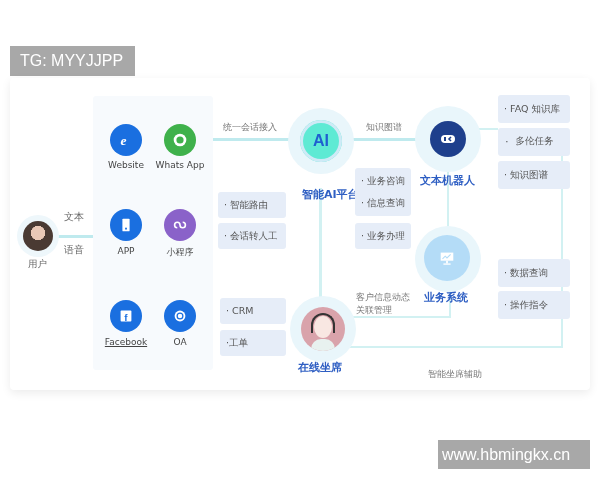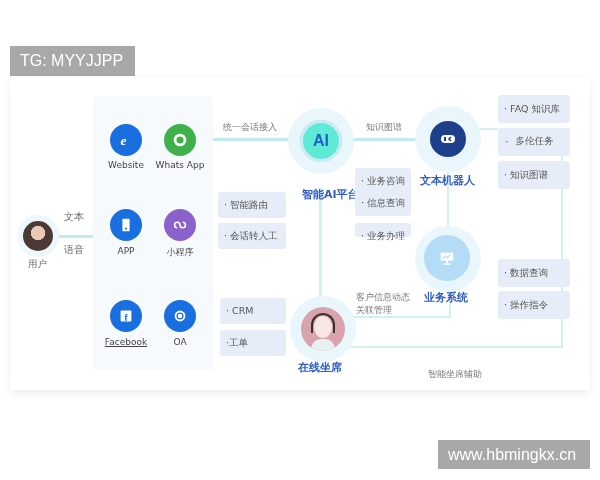--- a/index.html
+++ b/index.html
@@ -1,21 +1,21 @@
 <!DOCTYPE html>
 <html><head>
 <meta charset="utf-8">
 <style>
   * { box-sizing: border-box; margin: 0; padding: 0; }
   html, body { width: 600px; height: 480px; background: #ffffff; overflow: hidden; }
   body { position: relative; font-family: "DejaVu Sans", "Liberation Sans", sans-serif; color: #555; }
 
   .wm { position: absolute; background: #a8a8a8; color: #fff; font-family: "Liberation Sans", sans-serif; }
   .wm-top { left: 10px; top: 10px; width: 125px; height: 30px; font-size: 16px; line-height: 30px; padding-left: 10px; margin-top: 36px; }
-  .wm-bottom { left: 438px; top: 440px; width: 152px; height: 29px; font-size: 16px; line-height: 29px; padding-left: 10px; }
+  .wm-bottom { left: 438px; top: 440px; width: 152px; height: 29px; font-size: 16px; line-height: 29px; padding-left: 4px; }
 
   .card { position: absolute; left: 10px; top: 78px; width: 580px; height: 312px; background: #fff; border-radius: 4px; box-shadow: 0 3px 10px rgba(0,0,0,0.08); }
 
   .abs { position: absolute; }
   .line { position: absolute; background: #d2f1f2; }
   .line.strong { background: #bfeaee; }
 
   .channel-panel { position: absolute; left: 83px; top: 18px; width: 120px; height: 274px; background: #f7fafd; border-radius: 3px; }
 
   .icon-circle { position: absolute; width: 32px; height: 32px; border-radius: 50%; display: flex; align-items: center; justify-content: center; }
@@ -114,21 +114,21 @@
   <div class="abs" style="left:290px;top:42px;width:42px;height:42px;border-radius:50%;background:#5eead4;box-shadow:0 0 0 3px #cfeaf6 inset;display:flex;align-items:center;justify-content:center;">
     <span style="font-size:16px;font-weight:bold;color:#1f5fd0;font-family:'Liberation Sans',sans-serif;">AI</span>
   </div>
   <div class="hub-title" style="left:280px;top:109px;margin-left:12px;">智能AI平台</div>
 
   <div class="tag" style="left:208px;top:114px;width:68px;height:26px;">· 智能路由</div>
   <div class="tag" style="left:208px;top:145px;width:68px;height:26px;">· 会话转人工</div>
 
   <div class="tag" style="left:345px;top:80px;width:56px;height:26px;margin-top:10px;">· 业务咨询</div>
   <div class="tag" style="left:345px;top:112px;width:56px;height:26px;">· 信息查询</div>
-  <div class="tag" style="left:345px;top:145px;width:56px;height:14px;">· 业务办理</div>
+  <div class="tag" style="left:345px;top:145px;width:56px;height:26px;">· 业务办理</div>
 
   <div class="hub-halo" style="left:405px;top:28px;width:66px;height:66px;"></div>
   <div class="abs" style="left:420px;top:43px;width:36px;height:36px;border-radius:50%;background:#1e3f8c;display:flex;align-items:center;justify-content:center;">
     <svg viewBox="0 0 20 20" width="20" height="20">
         <rect x="3" y="6" width="14" height="8" rx="4" fill="#fff"></rect>
         <rect x="6" y="8" width="2" height="4" fill="#1e3f8c"></rect>
         <path d="M13 8 l-2 2 l2 2" stroke="#1e3f8c" stroke-width="1.6" fill="none"></path>
       </svg>
   </div>
   <div class="hub-title" style="left:410px;top:95px;">文本机器人</div>

